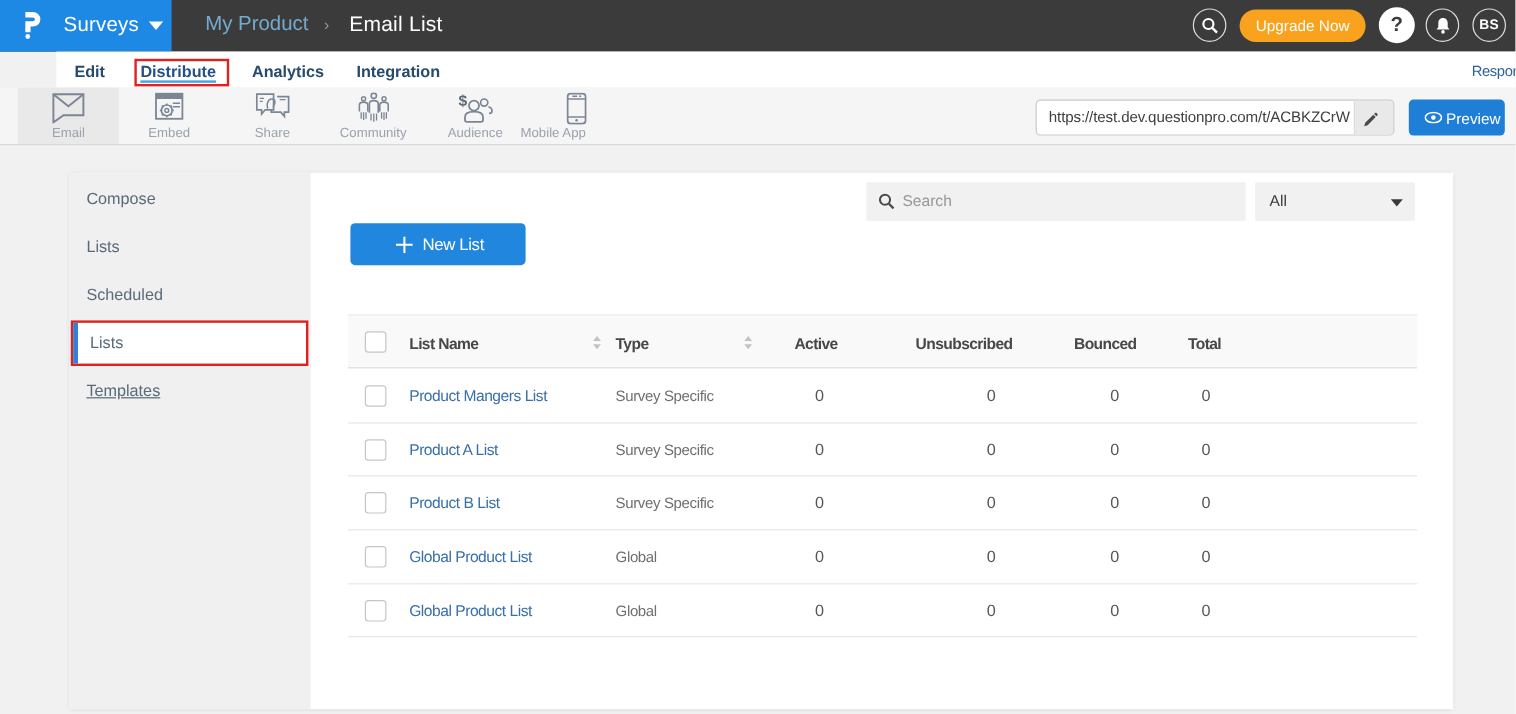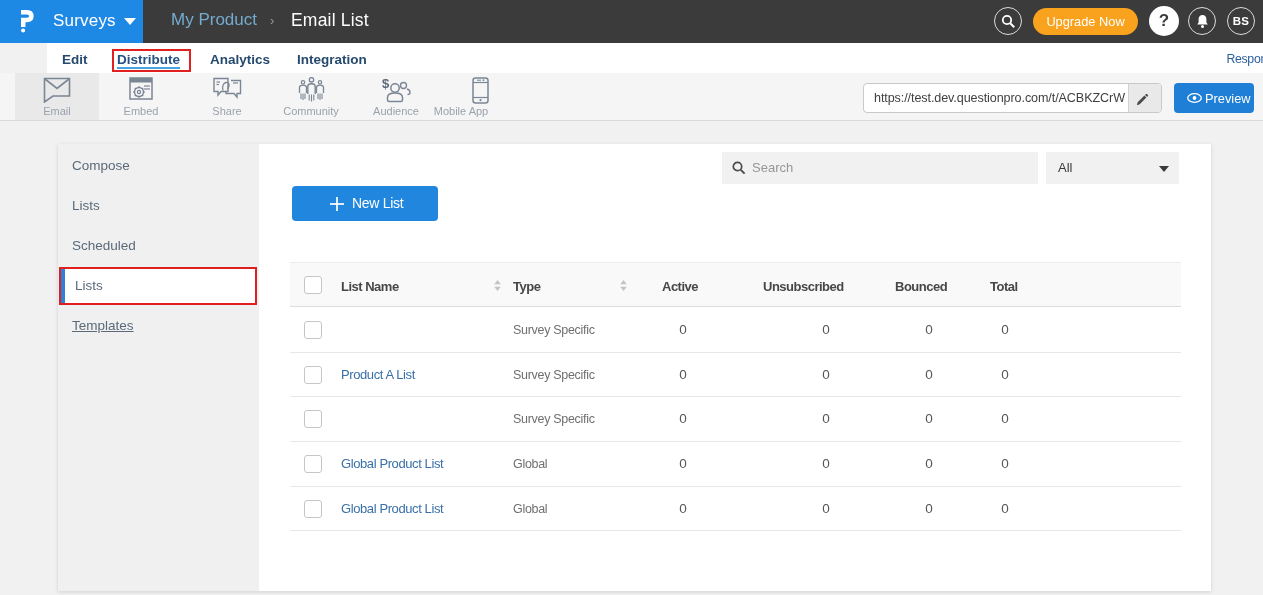--- a/index.html
+++ b/index.html
@@ -246,37 +246,39 @@
       <path d="M3.5,11 L6.8,6.8 H0.2 Z" fill="#c3c3c3"></path>
     </svg>
     <div class="th" style="left:372px;">Active</div>
     <div class="th" style="left:473px;">Unsubscribed</div>
     <div class="th" style="left:605px;">Bounced</div>
     <div class="th" style="left:700px;">Total</div>
   </div>
 
   <div class="trow" style="top:164px;">
     <div class="cb" style="left:14px; top:13px;"></div>
+    <div class="tlink">Product Mangers List</div>
     <div class="ttype">Survey Specific</div>
     <div class="tzero" style="left:373px;">0</div>
     <div class="tzero" style="left:516px;">0</div>
     <div class="tzero" style="left:619px;">0</div>
     <div class="tzero" style="left:695px;">0</div>
   </div>
   <div class="trow" style="top:208.7px;">
     <div class="cb" style="left:14px; top:13px;"></div>
     <div class="tlink">Product A List</div>
     <div class="ttype">Survey Specific</div>
     <div class="tzero" style="left:373px;">0</div>
     <div class="tzero" style="left:516px;">0</div>
     <div class="tzero" style="left:619px;">0</div>
     <div class="tzero" style="left:695px;">0</div>
   </div>
   <div class="trow" style="top:253.4px;">
     <div class="cb" style="left:14px; top:13px;"></div>
+    <div class="tlink">Product B List</div>
     <div class="ttype">Survey Specific</div>
     <div class="tzero" style="left:373px;">0</div>
     <div class="tzero" style="left:516px;">0</div>
     <div class="tzero" style="left:619px;">0</div>
     <div class="tzero" style="left:695px;">0</div>
   </div>
   <div class="trow" style="top:298.1px;">
     <div class="cb" style="left:14px; top:13px;"></div>
     <div class="tlink">Global Product List</div>
     <div class="ttype">Global</div>

